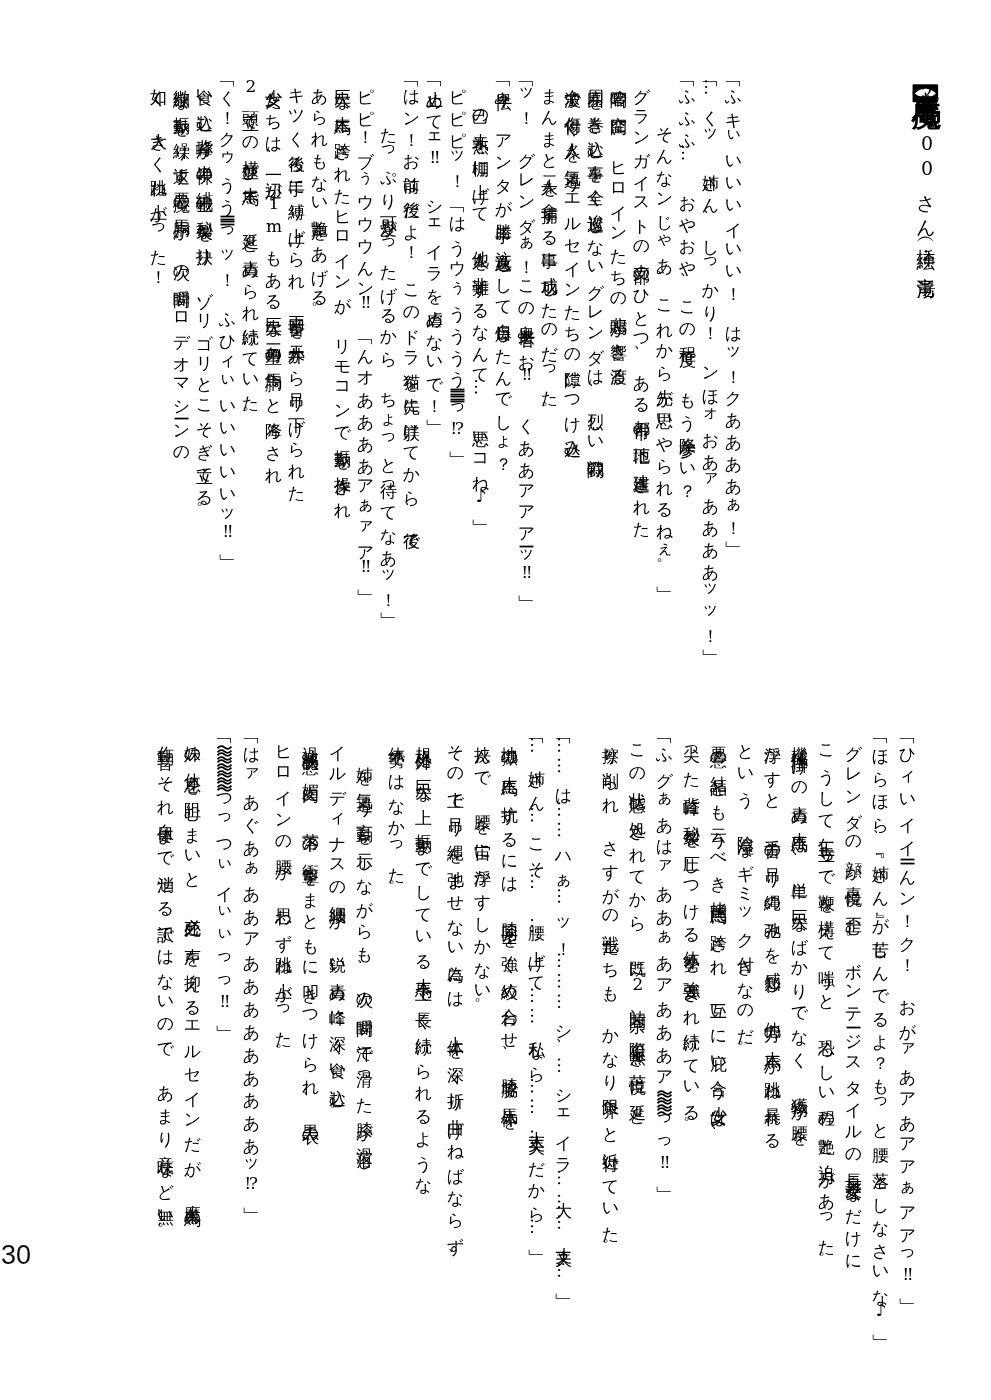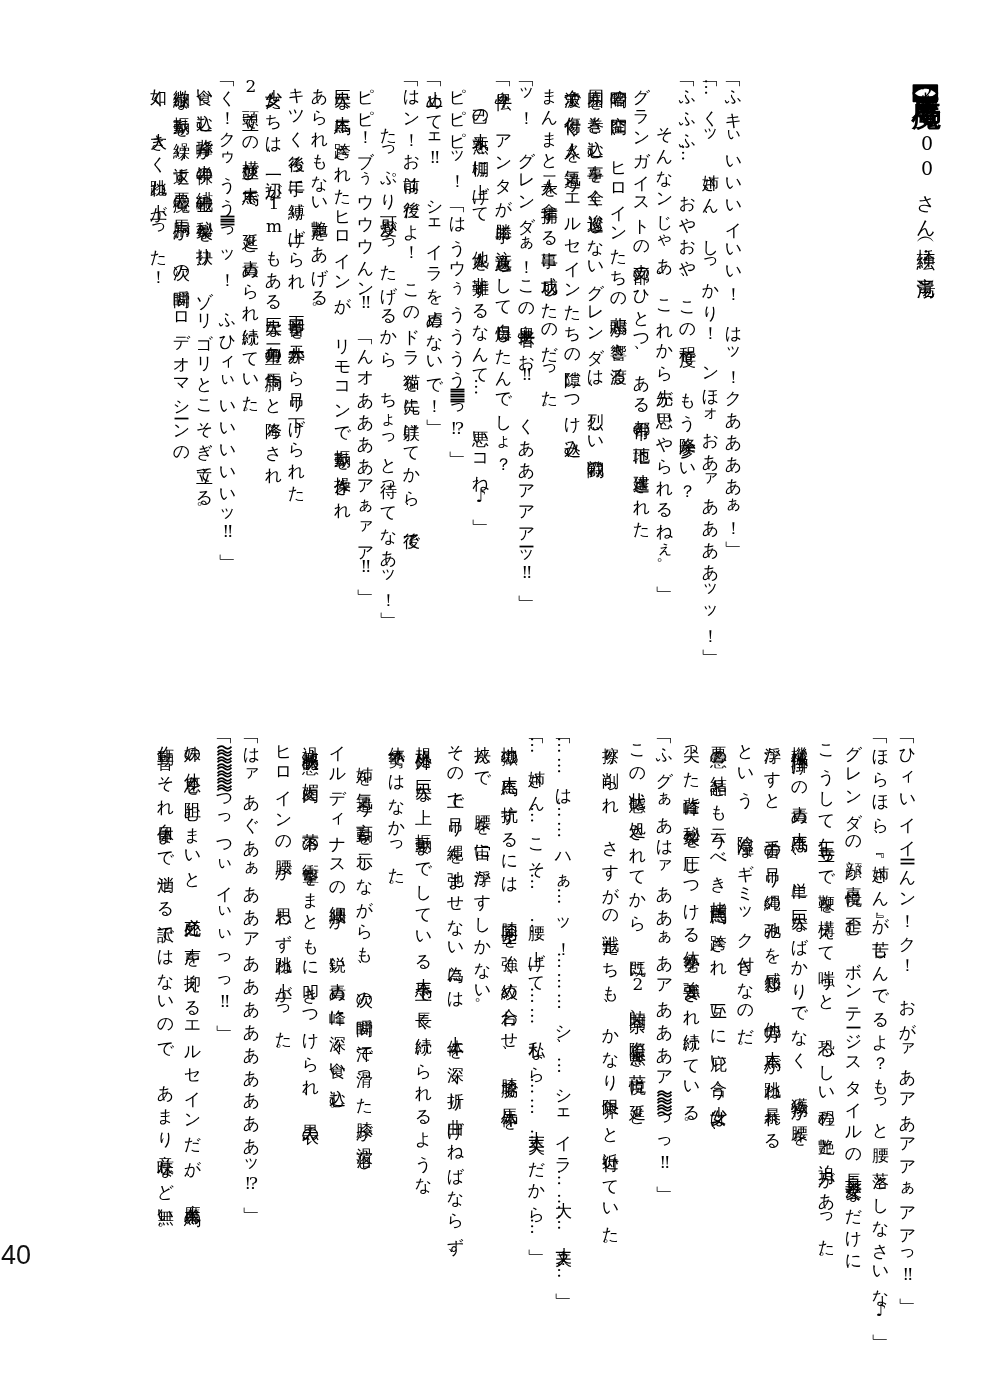--- a/index.html
+++ b/index.html
@@ -131,15 +131,15 @@
     <p class="line sgap">　姉を気遣う言動を示しながらも、次の瞬間　汗で滑った膝が滑落し</p>
     <p class="line">イルディナスの細腰が　鋭い責め峰に深く食い込む。</p>
     <p class="line">過敏状態の媚肉に　落下の衝撃をまともに叩きつけられ、黒衣の</p>
     <p class="line">ヒロインの腰が　思わず跳ね上がった。</p>
     <p class="line sgap">「はァあぐあぁああアあああああああああッ⁉」</p>
     <p class="line">「〜〜〜〜〜〜〜〜〜〜〜〜〜つっつぃイぃぃっっ‼」</p>
     <p class="line sgap">妹の休息を阻むまいと　必死に声を抑えるエルセインだが、魔木馬の</p>
     <p class="line">作動音　それ自体まで消せる訳ではないので　あまり意味など無い。</p>
   </div>
 
-  <div class="page-number">40</div>
+  <div class="page-number">30</div>
 
 </div>
 
 </body></html>

